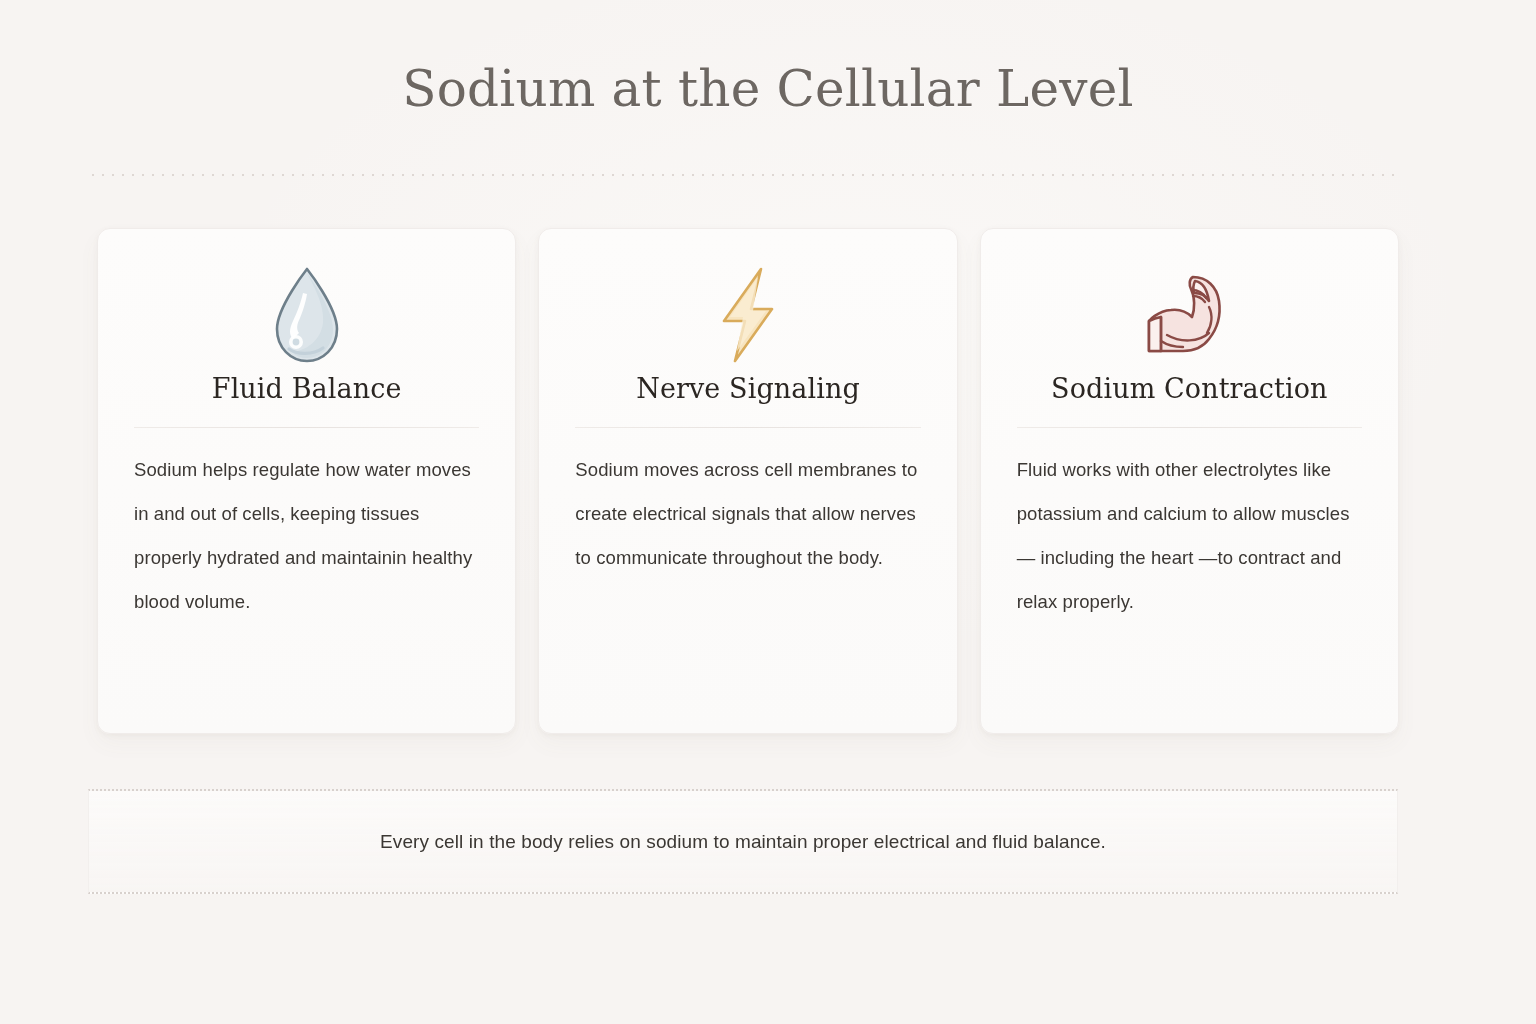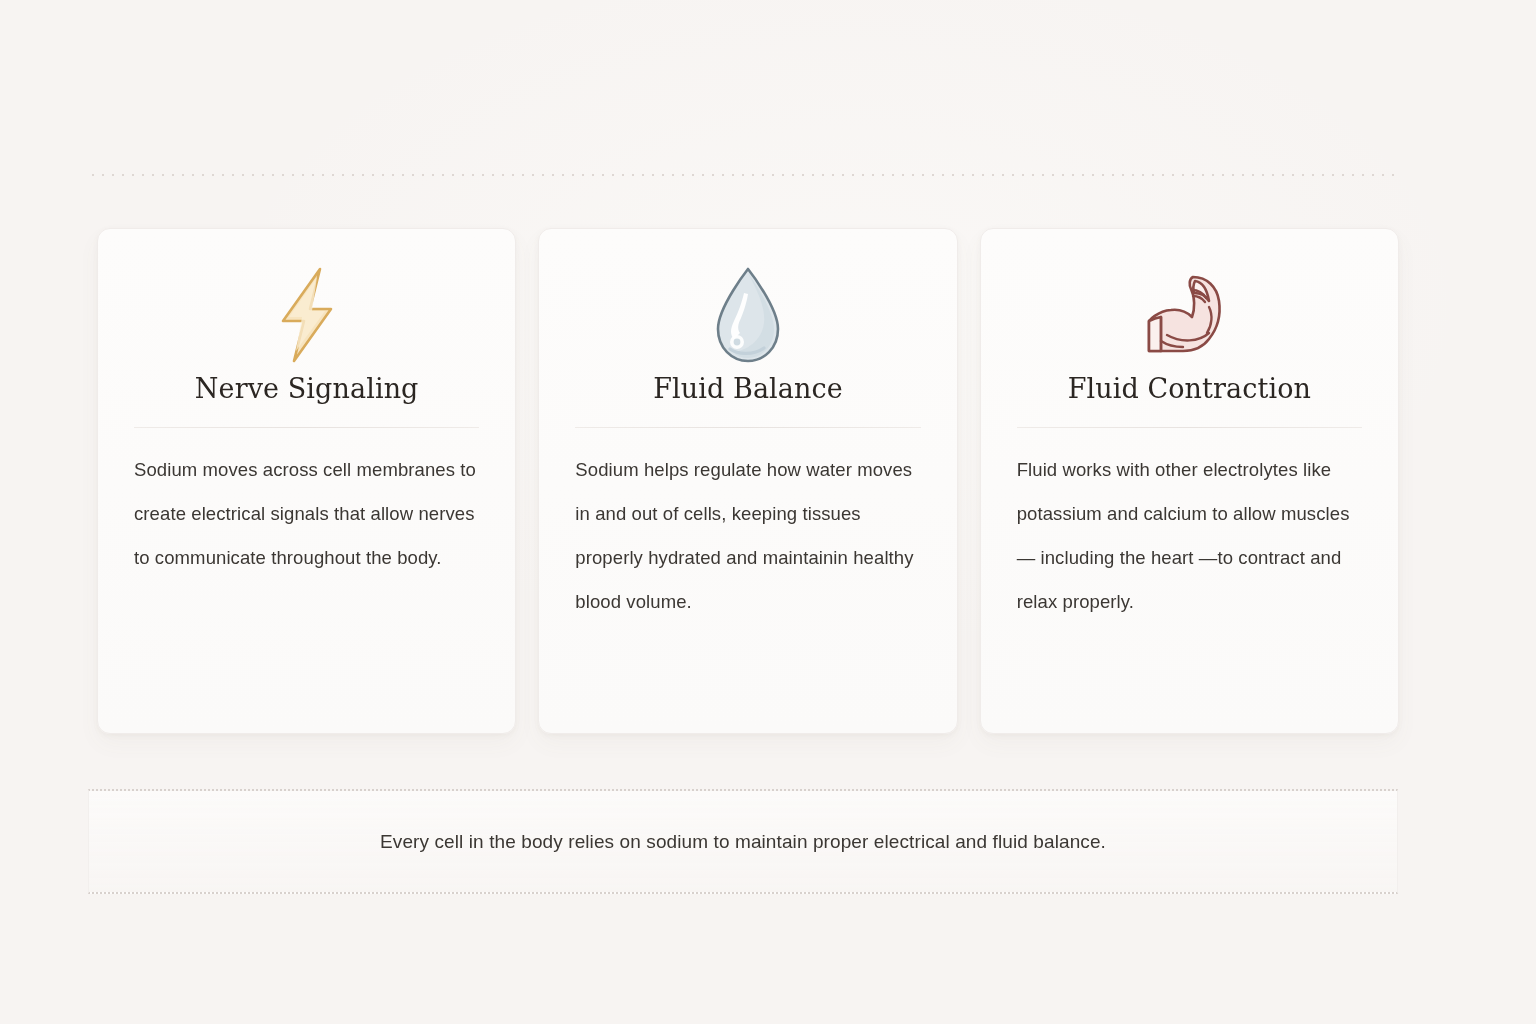--- a/index.html
+++ b/index.html
@@ -142,51 +142,54 @@
     letter-spacing: 0.1px;
     text-align: left;
     margin: 4px;
   }
 </style>
 </head>
 <body>
 
 <div class="page">
 
+  <div class="title-wrap">
+    <h1 class="page-title">Sodium at the Cellular Level</h1>
+  </div>
 
   <div class="title-rule"></div>
 
   <div class="cards">
-
-    <div class="card">
-      <div class="card-icon">
-        <svg width="84" height="104" viewBox="0 0 84 104" aria-hidden="true">
-          <path d="M55 6 L18 58 L39 58 L29 98 L66 46 L45 46 Z" fill="#f7e4bf" stroke="#d9ab5b" stroke-width="2.6" stroke-linejoin="round"></path>
-          <path d="M52 14 L24 54 L37 54 L31 88 L60 48 L47 48 Z" fill="#fbefd6" opacity="0.75"></path>
-        </svg>
-      </div>
-      <h2 class="card-title">Nerve Signaling</h2>
-      <div class="card-divider"></div>
-      <p class="card-body">Sodium moves across cell membranes to create electrical signals that allow nerves to communicate throughout the body.</p>
-    </div>
 
     <div class="card">
       <div class="card-icon">
         <svg width="84" height="104" viewBox="0 0 84 104" aria-hidden="true">
           <path d="M42 6 C42 6 72 44 72 66 C72 85 58 98 42 98 C26 98 12 85 12 66 C12 44 42 6 42 6 Z" fill="#dde5ea" stroke="#6e7f8a" stroke-width="2.6" stroke-linejoin="round"></path>
           <path d="M42 10 C42 10 68 45 68 66 C68 83 56 95 42 95 C36 95 31 93 27 89 C40 88 56 78 58 60 C60 42 48 22 42 10 Z" fill="#cfdbe2" opacity="0.75"></path>
           <path d="M38 30 C36 39 32 50 28 58 C24 66 24 72 28 76 L34 70 C31 66 32 61 35 55 C38 48 41 38 42 31 Z" fill="#ffffff" opacity="0.95"></path>
           <circle cx="31" cy="79" r="7" fill="#ffffff" opacity="0.9"></circle>
           <circle cx="31" cy="79" r="3.4" fill="#cfdbe2"></circle>
           <path d="M24 86 C32 92 48 92 58 85" fill="none" stroke="#c3d1da" stroke-width="3.2" stroke-linecap="round"></path>
         </svg>
       </div>
       <h2 class="card-title">Fluid Balance</h2>
       <div class="card-divider"></div>
       <p class="card-body">Sodium helps regulate how water moves in and out of cells, keeping tissues properly hydrated and maintainin healthy blood volume.</p>
+    </div>
+
+    <div class="card">
+      <div class="card-icon">
+        <svg width="84" height="104" viewBox="0 0 84 104" aria-hidden="true">
+          <path d="M55 6 L18 58 L39 58 L29 98 L66 46 L45 46 Z" fill="#f7e4bf" stroke="#d9ab5b" stroke-width="2.6" stroke-linejoin="round"></path>
+          <path d="M52 14 L24 54 L37 54 L31 88 L60 48 L47 48 Z" fill="#fbefd6" opacity="0.75"></path>
+        </svg>
+      </div>
+      <h2 class="card-title">Nerve Signaling</h2>
+      <div class="card-divider"></div>
+      <p class="card-body">Sodium moves across cell membranes to create electrical signals that allow nerves to communicate throughout the body.</p>
     </div>
 
     <div class="card">
       <div class="card-icon">
         <svg width="104" height="104" viewBox="0 0 104 104" aria-hidden="true">
           <g stroke="#8a4a45" stroke-width="2.6" stroke-linejoin="round" stroke-linecap="round" fill="#f6e3e0">
             <path d="M56 14 C70 14 80 24 82 38 C84 52 80 66 72 76 C66 84 56 88 46 88 L12 88 L12 58
                      C12 58 20 48 34 47 C42 46 50 49 55 54 C58 46 58 34 54 26 C52 22 52 16 56 14 Z"></path>
             <path d="M12 58 L12 88 L24 88 L24 54 C18 55 14 57 12 58 Z" fill="#fbf0ee"></path>
             <path d="M58 18 C56 22 56 26 57 30 C63 30 69 33 72 38 C70 26 65 19 58 18 Z" fill="#fbf0ee"></path>
@@ -194,21 +197,21 @@
           <g stroke="#8a4a45" stroke-width="2.4" fill="none" stroke-linecap="round">
             <path d="M55 27 C61 27 66 30 69 35"></path>
             <path d="M56 33 C61 33 65 35 68 39"></path>
             <path d="M72 44 C76 52 75 62 70 70"></path>
             <path d="M30 72 C44 80 62 79 72 70"></path>
             <path d="M24 78 C30 82 38 84 46 84"></path>
             <path d="M24 54 L24 88"></path>
           </g>
         </svg>
       </div>
-      <h2 class="card-title">Fluid Contraction</h2>
+      <h2 class="card-title">Sodium Contraction</h2>
       <div class="card-divider"></div>
       <p class="card-body">Fluid works with other electrolytes like potassium and calcium to allow muscles — including the heart —to contract and relax properly.</p>
     </div>
 
   </div>
 
   <div class="footer-note">
     <p class="footer-text">Every cell in the body relies on sodium to maintain proper electrical and fluid balance.</p>
   </div>
 

